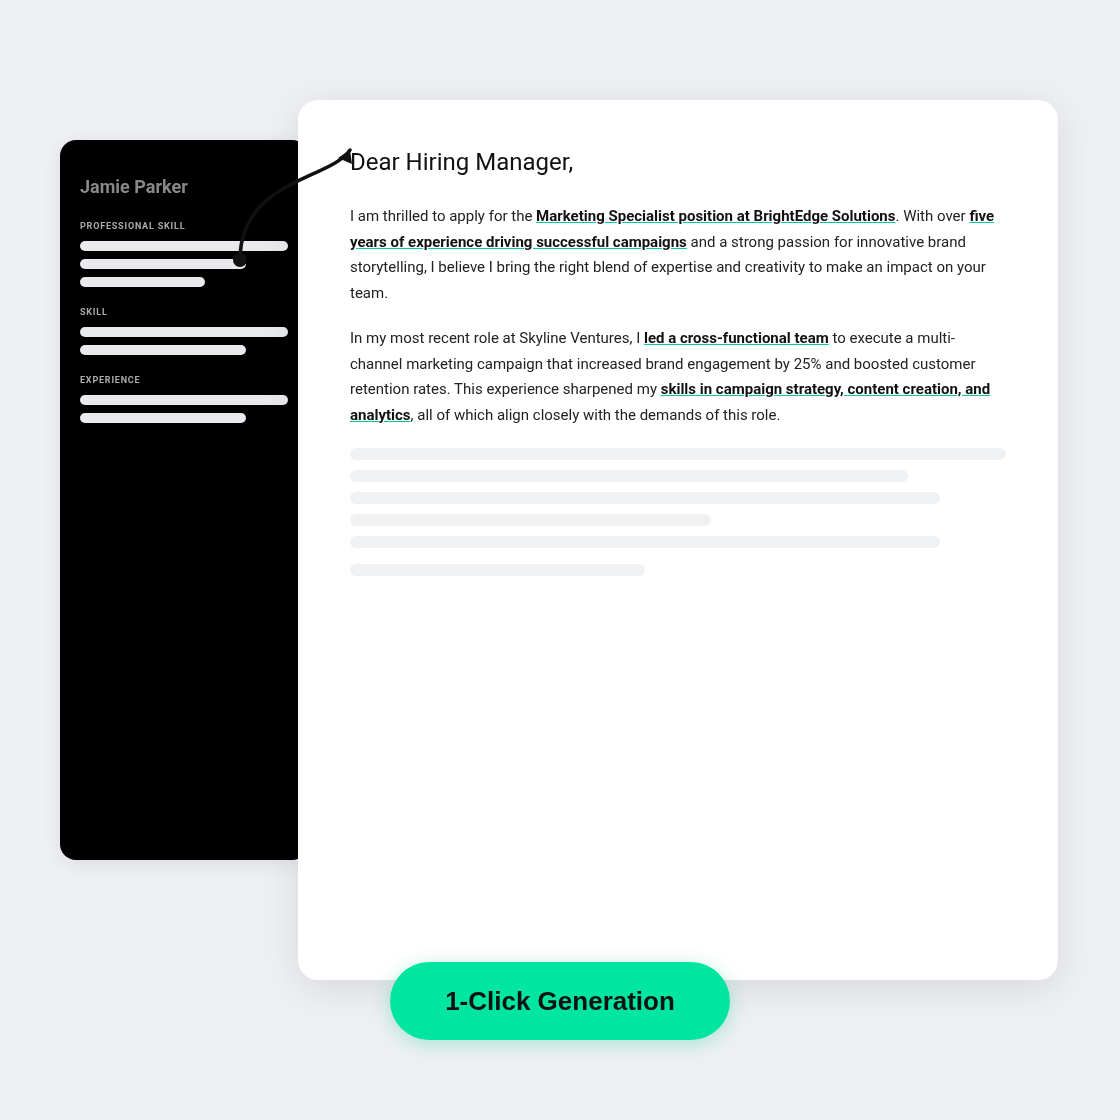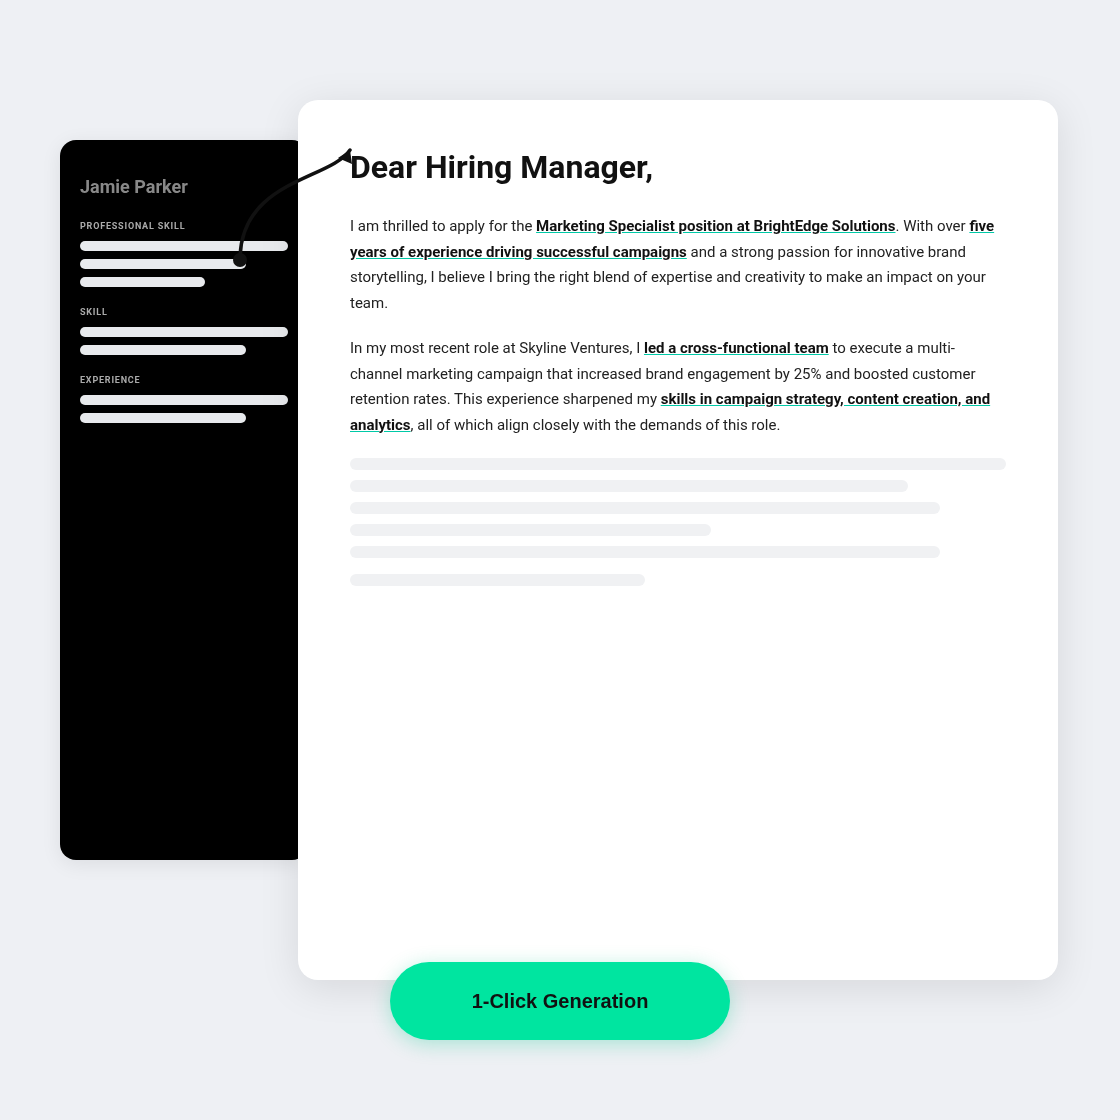--- a/index.html
+++ b/index.html
@@ -89,22 +89,22 @@
       width: 760px;
       min-height: 880px;
       background: #ffffff;
       border-radius: 20px;
       padding: 48px 52px 52px 52px;
       box-shadow: 0 8px 40px rgba(0,0,0,0.10);
       z-index: 2;
     }
 
     .greeting {
-      font-size: 32px;
-      font-weight: 700;
+      font-size: 24px;
+      font-weight: 400;
       color: #111;
       margin-bottom: 28px;
     }
 
     .letter-body {
       font-size: 15px;
       color: #222;
       line-height: 1.7;
     }
 
@@ -157,21 +157,21 @@
       display: flex;
       align-items: center;
       justify-content: center;
       cursor: pointer;
       z-index: 10;
       border: none;
       box-shadow: 0 4px 20px rgba(0,200,140,0.3);
     }
 
     .cta-label {
-      font-size: 20px;
+      font-size: 26px;
       font-weight: 800;
       color: #111;
     }
   </style>
 </head>
 <body>
 
 <div class="main-container">
 
   <div class="resume-card">

